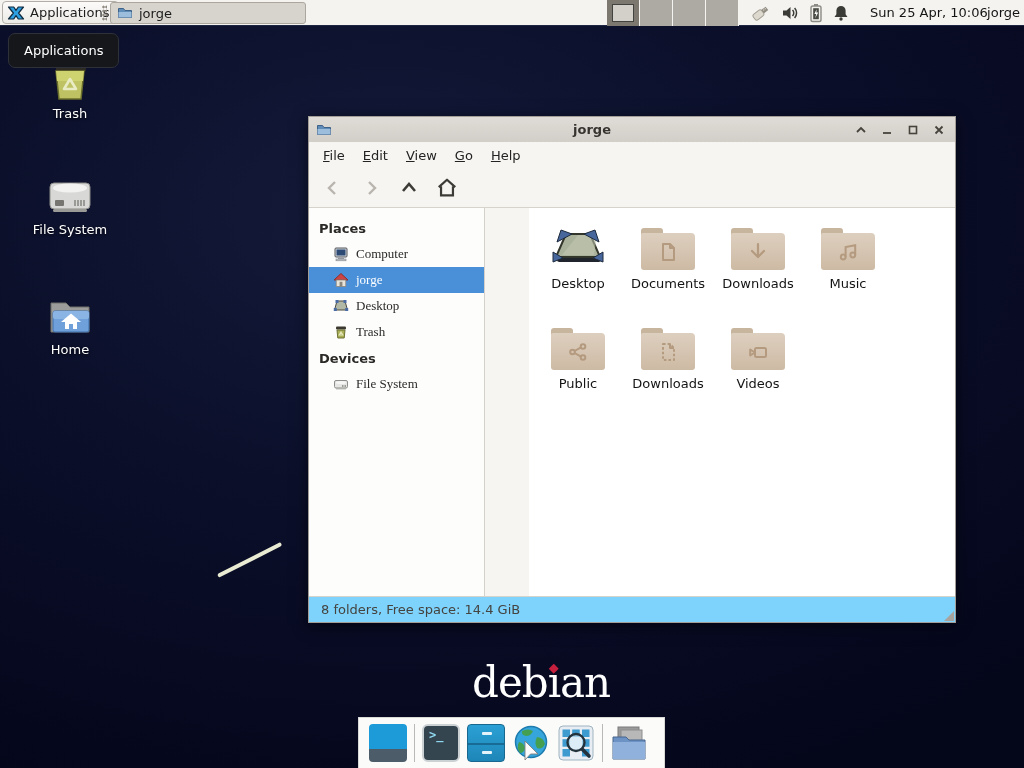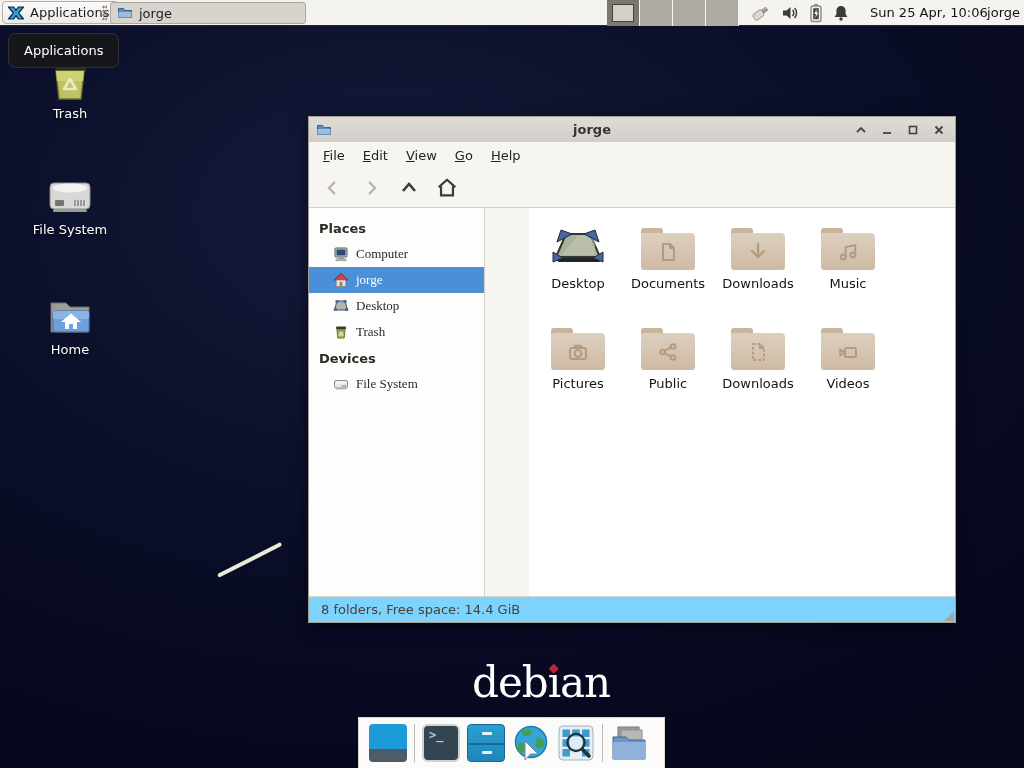--- a/index.html
+++ b/index.html
@@ -417,34 +417,20 @@
               <circle cx="6.2" cy="16" r="2.4"></circle>
                   <circle cx="15.8" cy="14" r="2.4"></circle>
               <path d="M8.6 16 V6 L18.2 4.2 V14"></path>
             </g>
           </svg>
         </div>
           </div>
         <div class="flabel">Music</div>
       </div>
 
-      <div class="file">
-        <div class="fi">
-            <div class="ffold">
-          <div class="tab"></div>
-              <div class="fbody"></div>
-          <svg width="22" height="22" viewBox="0 0 22 22" fill="none" stroke="#b49a7f" stroke-width="2" stroke-linejoin="round">
-            <rect x="3" y="7" width="16" height="11" rx="2"></rect>
-            <circle cx="11" cy="12.5" r="3.4"></circle>
-            <path d="M8 7 V4.8 H14 V7"></path>
-          </svg>
-        </div>
-          </div>
-        <div class="flabel">Pictures</div>
-      </div>
 
       <div class="file">
         <div class="fi">
             <div class="ffold">
           <div class="tab"></div>
               <div class="fbody"></div>
           <svg width="22" height="22" viewBox="0 0 22 22" fill="none" stroke="#b49a7f" stroke-width="2">
             <circle cx="5.5" cy="11" r="2.3"></circle>
                 <circle cx="16" cy="5.5" r="2.3"></circle>
                 <circle cx="16" cy="16.5" r="2.3"></circle>

